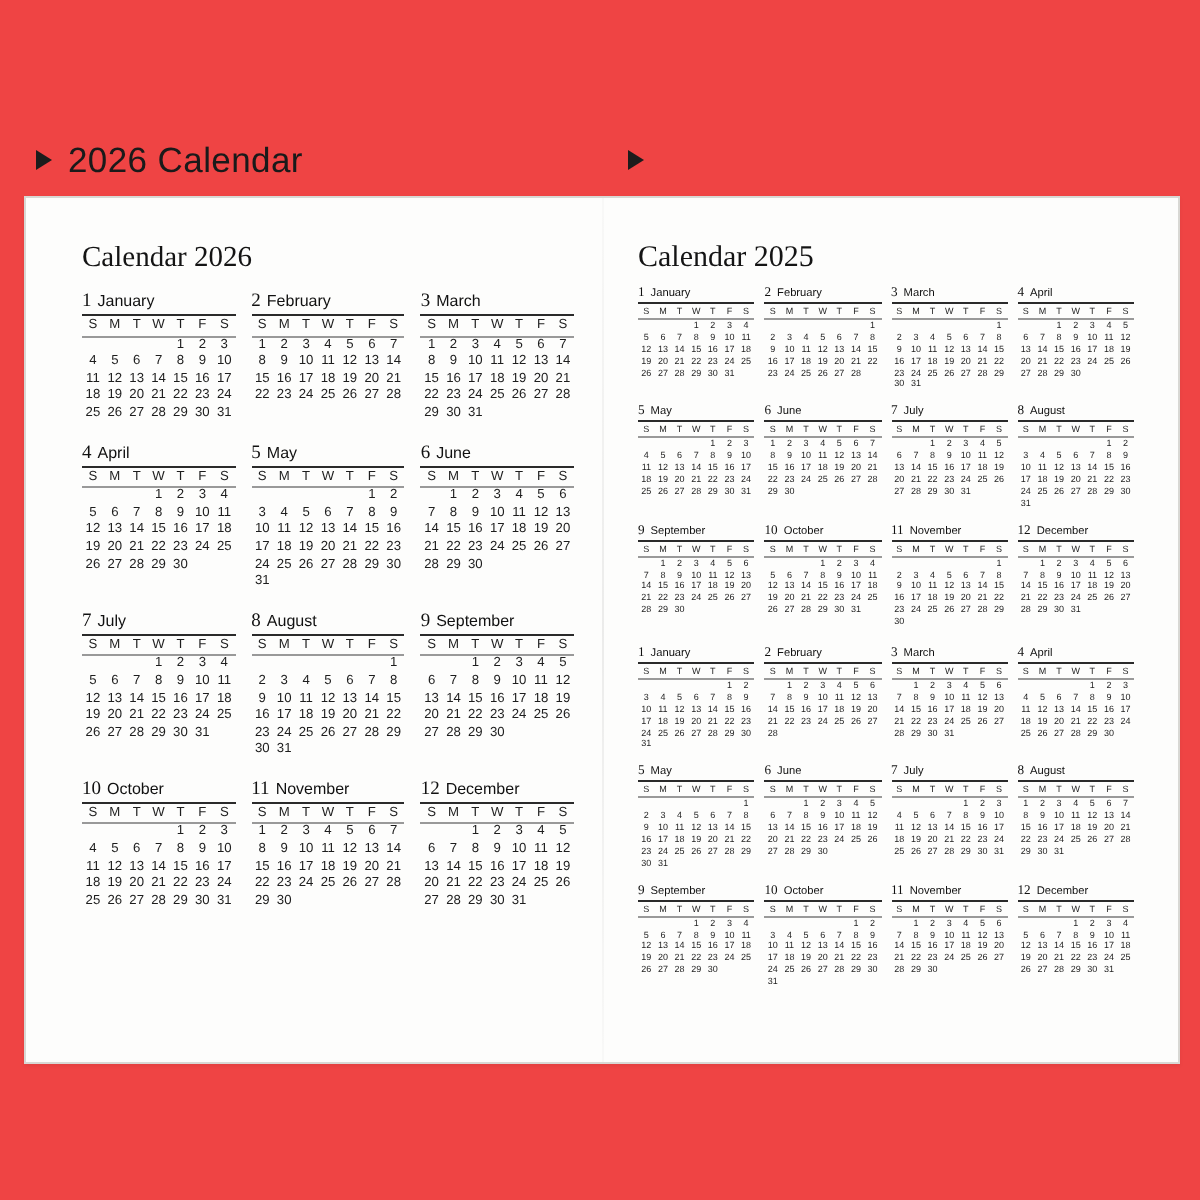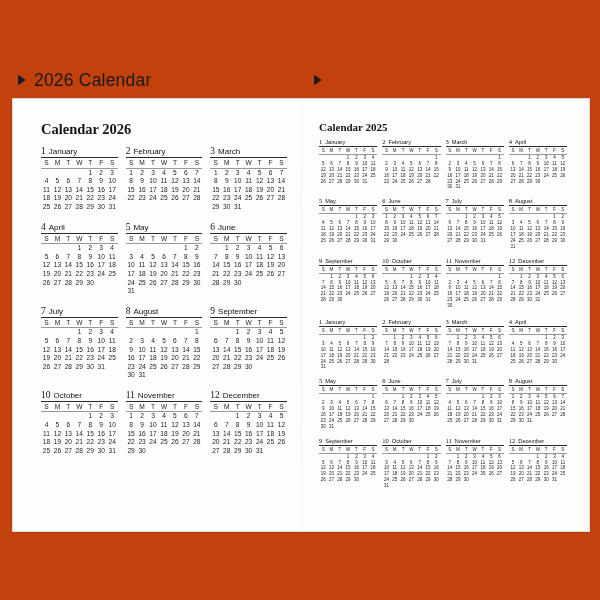--- a/index.html
+++ b/index.html
@@ -9,21 +9,21 @@
     height: 600px;
     background: #ffffff;
     font-family: "Liberation Sans", sans-serif;
     color: #222222;
     overflow: hidden;
   }
   .page {
     position: relative;
     width: 600px;
     height: 600px;
-    background: #c2410c;
+    background: #ef4444;
   }
   
   .headers {
     position: absolute;
     top: 62px;
     left: 0;
     width: 600px;
     height: 36px;
     display: flex;
   }
@@ -69,25 +69,25 @@
     position: absolute;
     left: 288px;
     top: 0;
     width: 1px;
     height: 100%;
     background: linear-gradient(to bottom, rgba(0,0,0,.02), rgba(0,0,0,.07), rgba(0,0,0,.02));
   }
   
   .year-title {
     font-family: "Liberation Serif", serif;
-    font-weight: bold;
+    font-weight: normal;
     color: #141414;
   }
   .year-title.big { font-size: 14.5px; margin-bottom: 8px; }
-  .year-title.small { font-size: 11px; margin-bottom: 5px; }
+  .year-title.small { font-size: 15px; margin-bottom: 5px; }
   
   .months-grid {
     display: grid;
     grid-template-columns: repeat(3, 1fr);
     column-gap: 8px;
     row-gap: 10px;
   }
   .months-grid.small {
     grid-template-columns: repeat(4, 1fr);
     column-gap: 5px;

